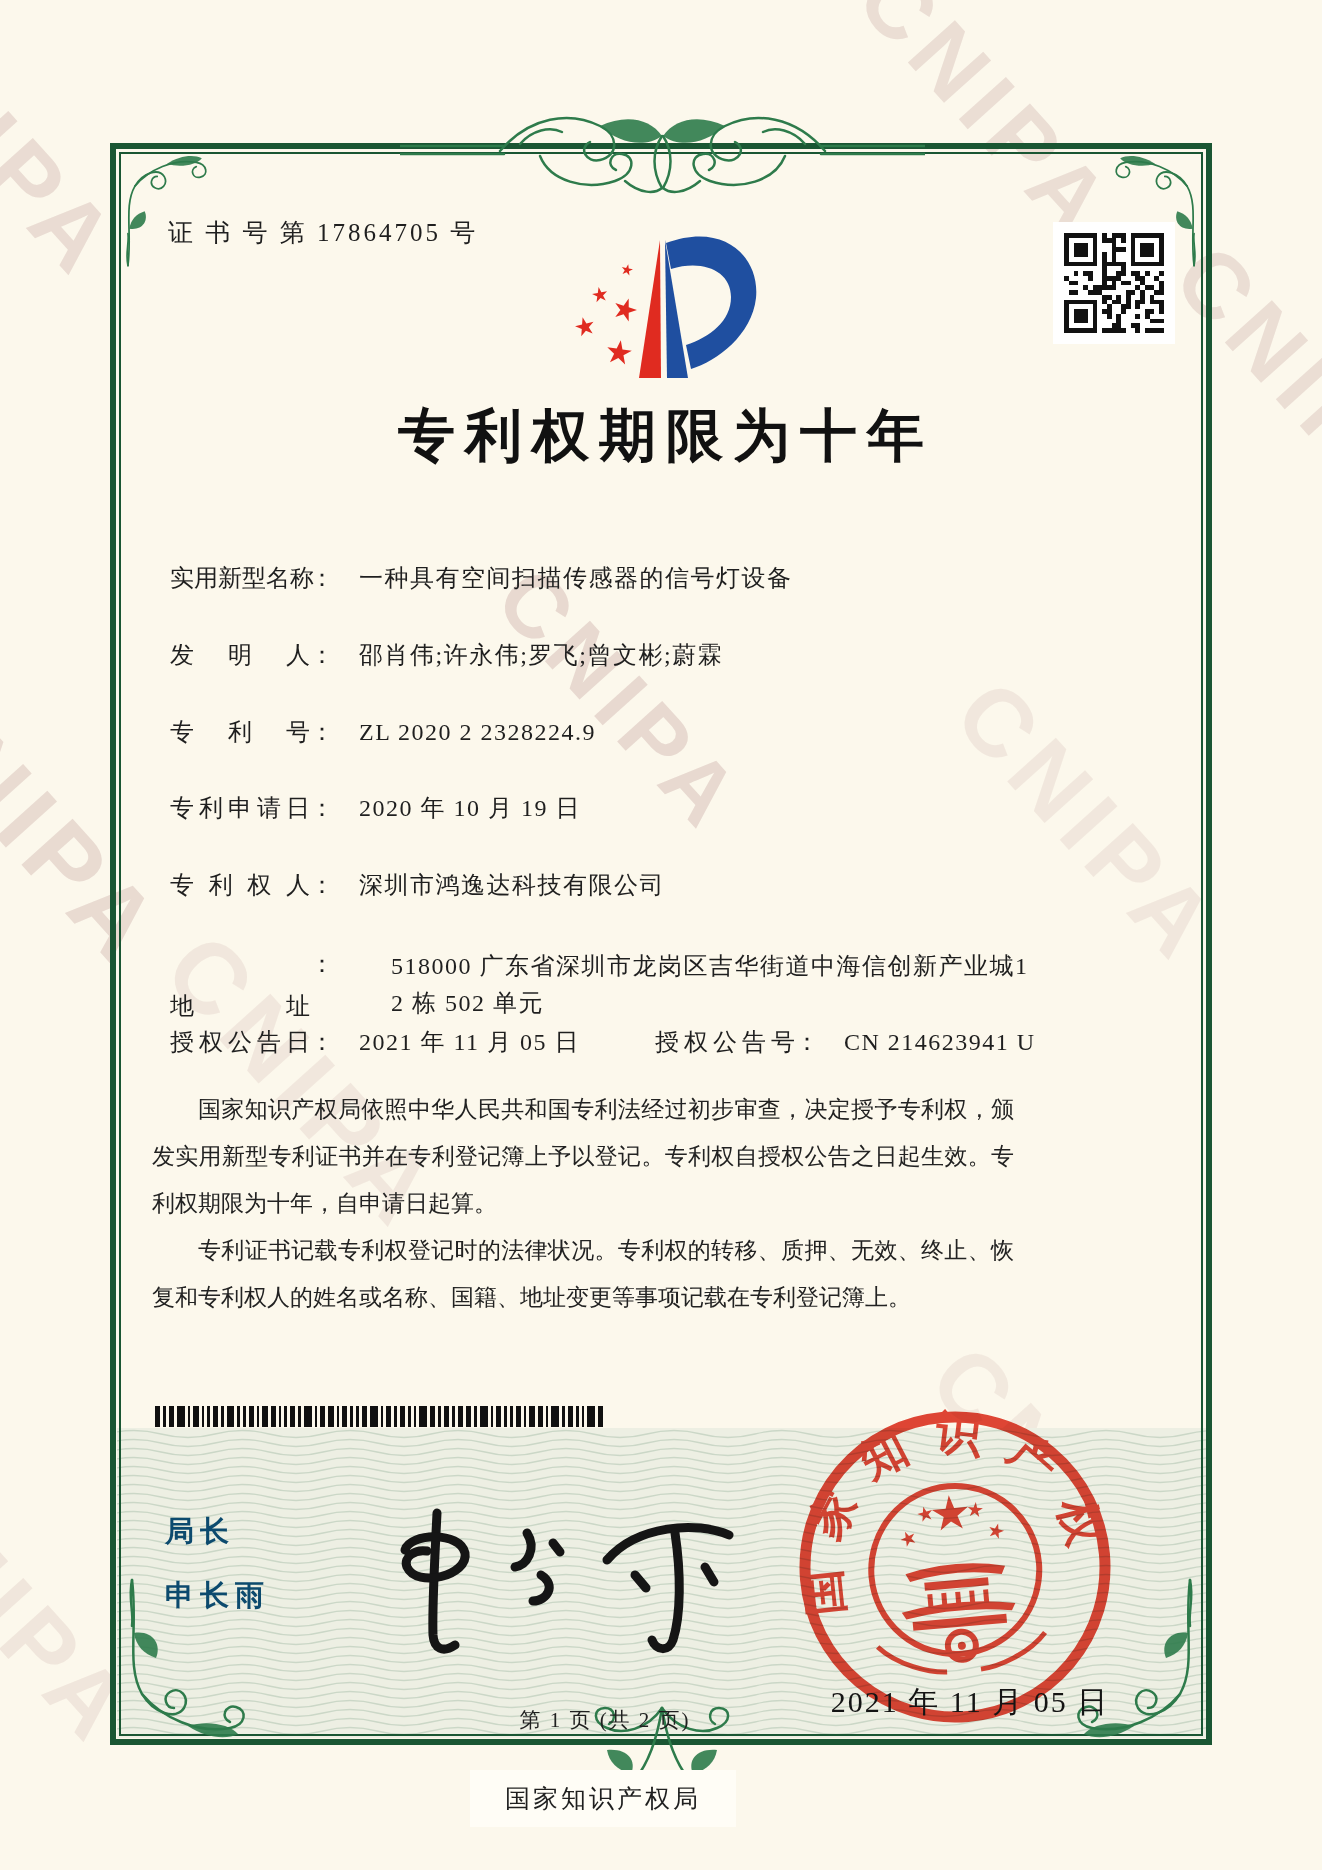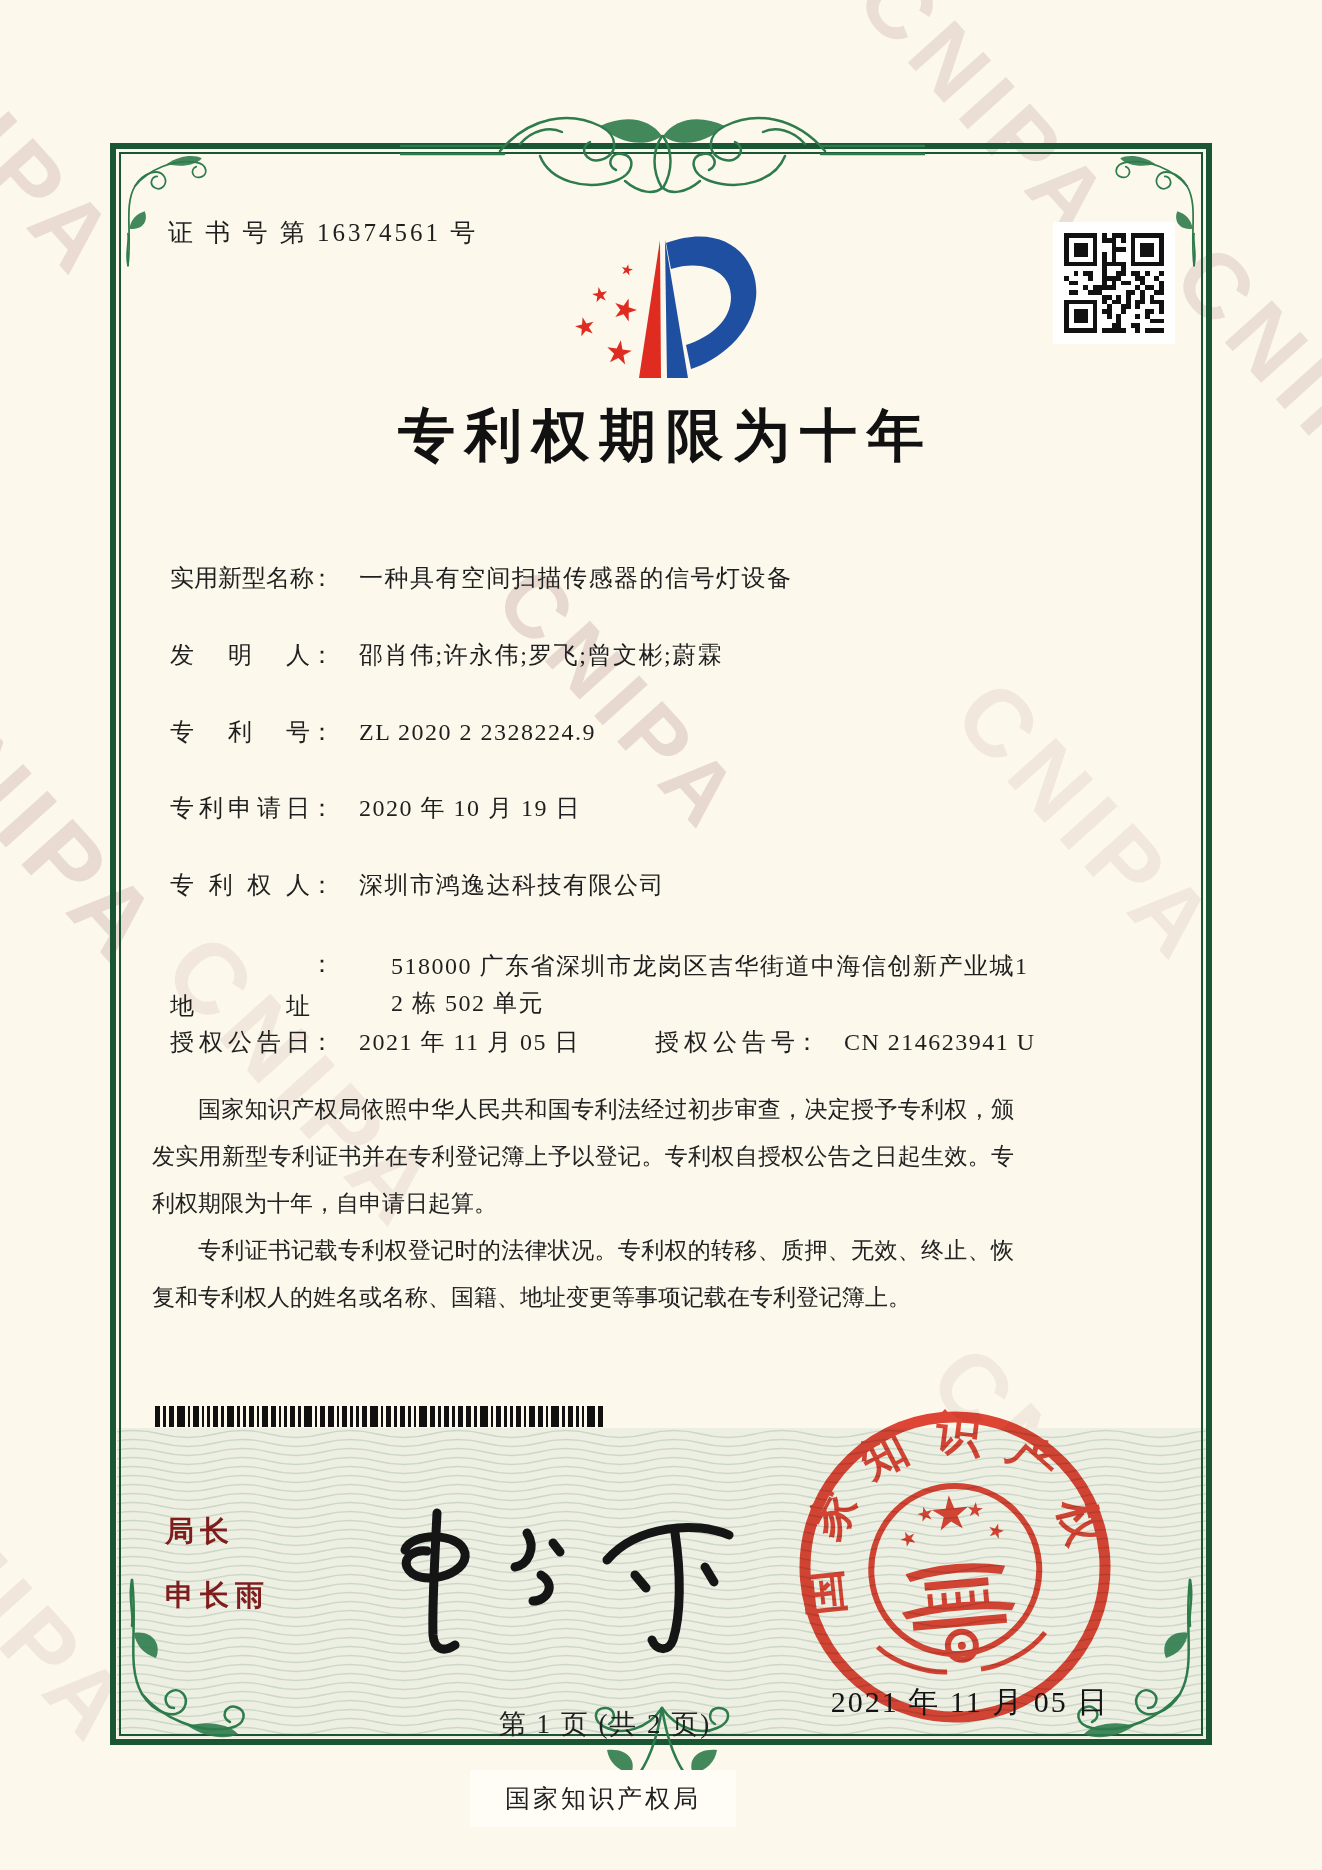--- a/index.html
+++ b/index.html
@@ -72,37 +72,37 @@
     font-size:23px;line-height:47px;text-align:justify;color:#222;
   }
   .body-text p{margin:0;text-indent:2em;}
   
   #barcode{position:absolute;left:155px;top:1406px;width:496px;height:21px;overflow:hidden;z-index:4;}
   #barcode i{position:absolute;top:0;height:21px;background:#101010;display:block;}
   
   .director-label,.director-name{
     position:absolute;left:165px;z-index:4;
     font-family:Liberation Sans, sans-serif;
-    font-weight:bold;font-size:29px;color:#7f1d1d;letter-spacing:6px;
+    font-weight:bold;font-size:29px;color:#0c4a6e;letter-spacing:6px;
   }
   .director-label{top:1512px;}
   .director-name{top:1576px;}
   .signature{position:absolute;left:375px;top:1505px;z-index:4;}
   .sig-stroke{stroke:#151515;fill:none;stroke-width:9;stroke-linecap:round;stroke-linejoin:round;}
   .seal{position:absolute;left:790px;top:1402px;z-index:5;transform:rotate(-5deg);mix-blend-mode:multiply;opacity:.93;}
   .seal-red{fill:var(--seal-red);}
   .seal-red-stroke{stroke:var(--seal-red);fill:none;}
   .seal-ring-text{fill:var(--seal-red);font-size:46px;font-weight:bold;letter-spacing:24px;font-family:"Liberation Serif","DejaVu Serif",serif;}
   .seal-date{
     position:absolute;left:800px;top:1682px;width:340px;text-align:center;
     font-size:30px;letter-spacing:2px;color:#141414;z-index:6;
   }
   .page-number{
     position:absolute;left:110px;top:1706px;width:990px;text-align:center;
-    font-size:27px;letter-spacing:2px;z-index:6;
+    font-size:21px;letter-spacing:2px;z-index:6;
   }
   .footer-note{
     position:absolute;left:470px;top:1770px;width:266px;padding:12px 0;
     background:#fffdf6;text-align:center;font-size:25px;letter-spacing:3px;z-index:6;
   }
 </style>
 </head>
 <body>
 
 <div class="page">
@@ -197,21 +197,21 @@
 
   <svg class="orn" style="left:577px;top:1700px;" width="170" height="95" viewBox="0 0 170 95">
     <g id="bcHalf">
       <path class="green-stroke" d="M85,8 C70,30 45,35 30,28 C15,22 16,8 28,8 C38,8 40,20 32,24"></path>
       <path class="green-stroke" d="M85,8 C80,40 70,70 50,88"></path>
       <path class="green-fill" opacity="0.9" d="M30,50 C50,48 60,60 54,74 C40,70 32,62 30,50 Z"></path>
     </g>
     <use href="#bcHalf" transform="translate(170,0) scale(-1,1)"></use>
   </svg>
 
-  <div class="cert-no">证 书 号 第 16374561 号</div>
+  <div class="cert-no">证 书 号 第 17864705 号</div>
 
   <svg class="logo" width="230" height="172" viewBox="0 0 230 172">
     <defs>
       <path id="star5" d="M0,-1 L0.2245,-0.309 0.951,-0.309 0.363,0.118 0.588,0.809 0,0.382 -0.588,0.809 -0.363,0.118 -0.951,-0.309 -0.2245,-0.309 Z"></path>
     </defs>
     <use href="#star5" class="logo-red" transform="translate(82,57) scale(6) rotate(12)"></use>
     <use href="#star5" class="logo-red" transform="translate(55,82) scale(8) rotate(-10)"></use>
     <use href="#star5" class="logo-red" transform="translate(80,97) scale(12) rotate(18)"></use>
     <use href="#star5" class="logo-red" transform="translate(40,114) scale(10) rotate(-14)"></use>
     <use href="#star5" class="logo-red" transform="translate(74,140) scale(13) rotate(8)"></use>

